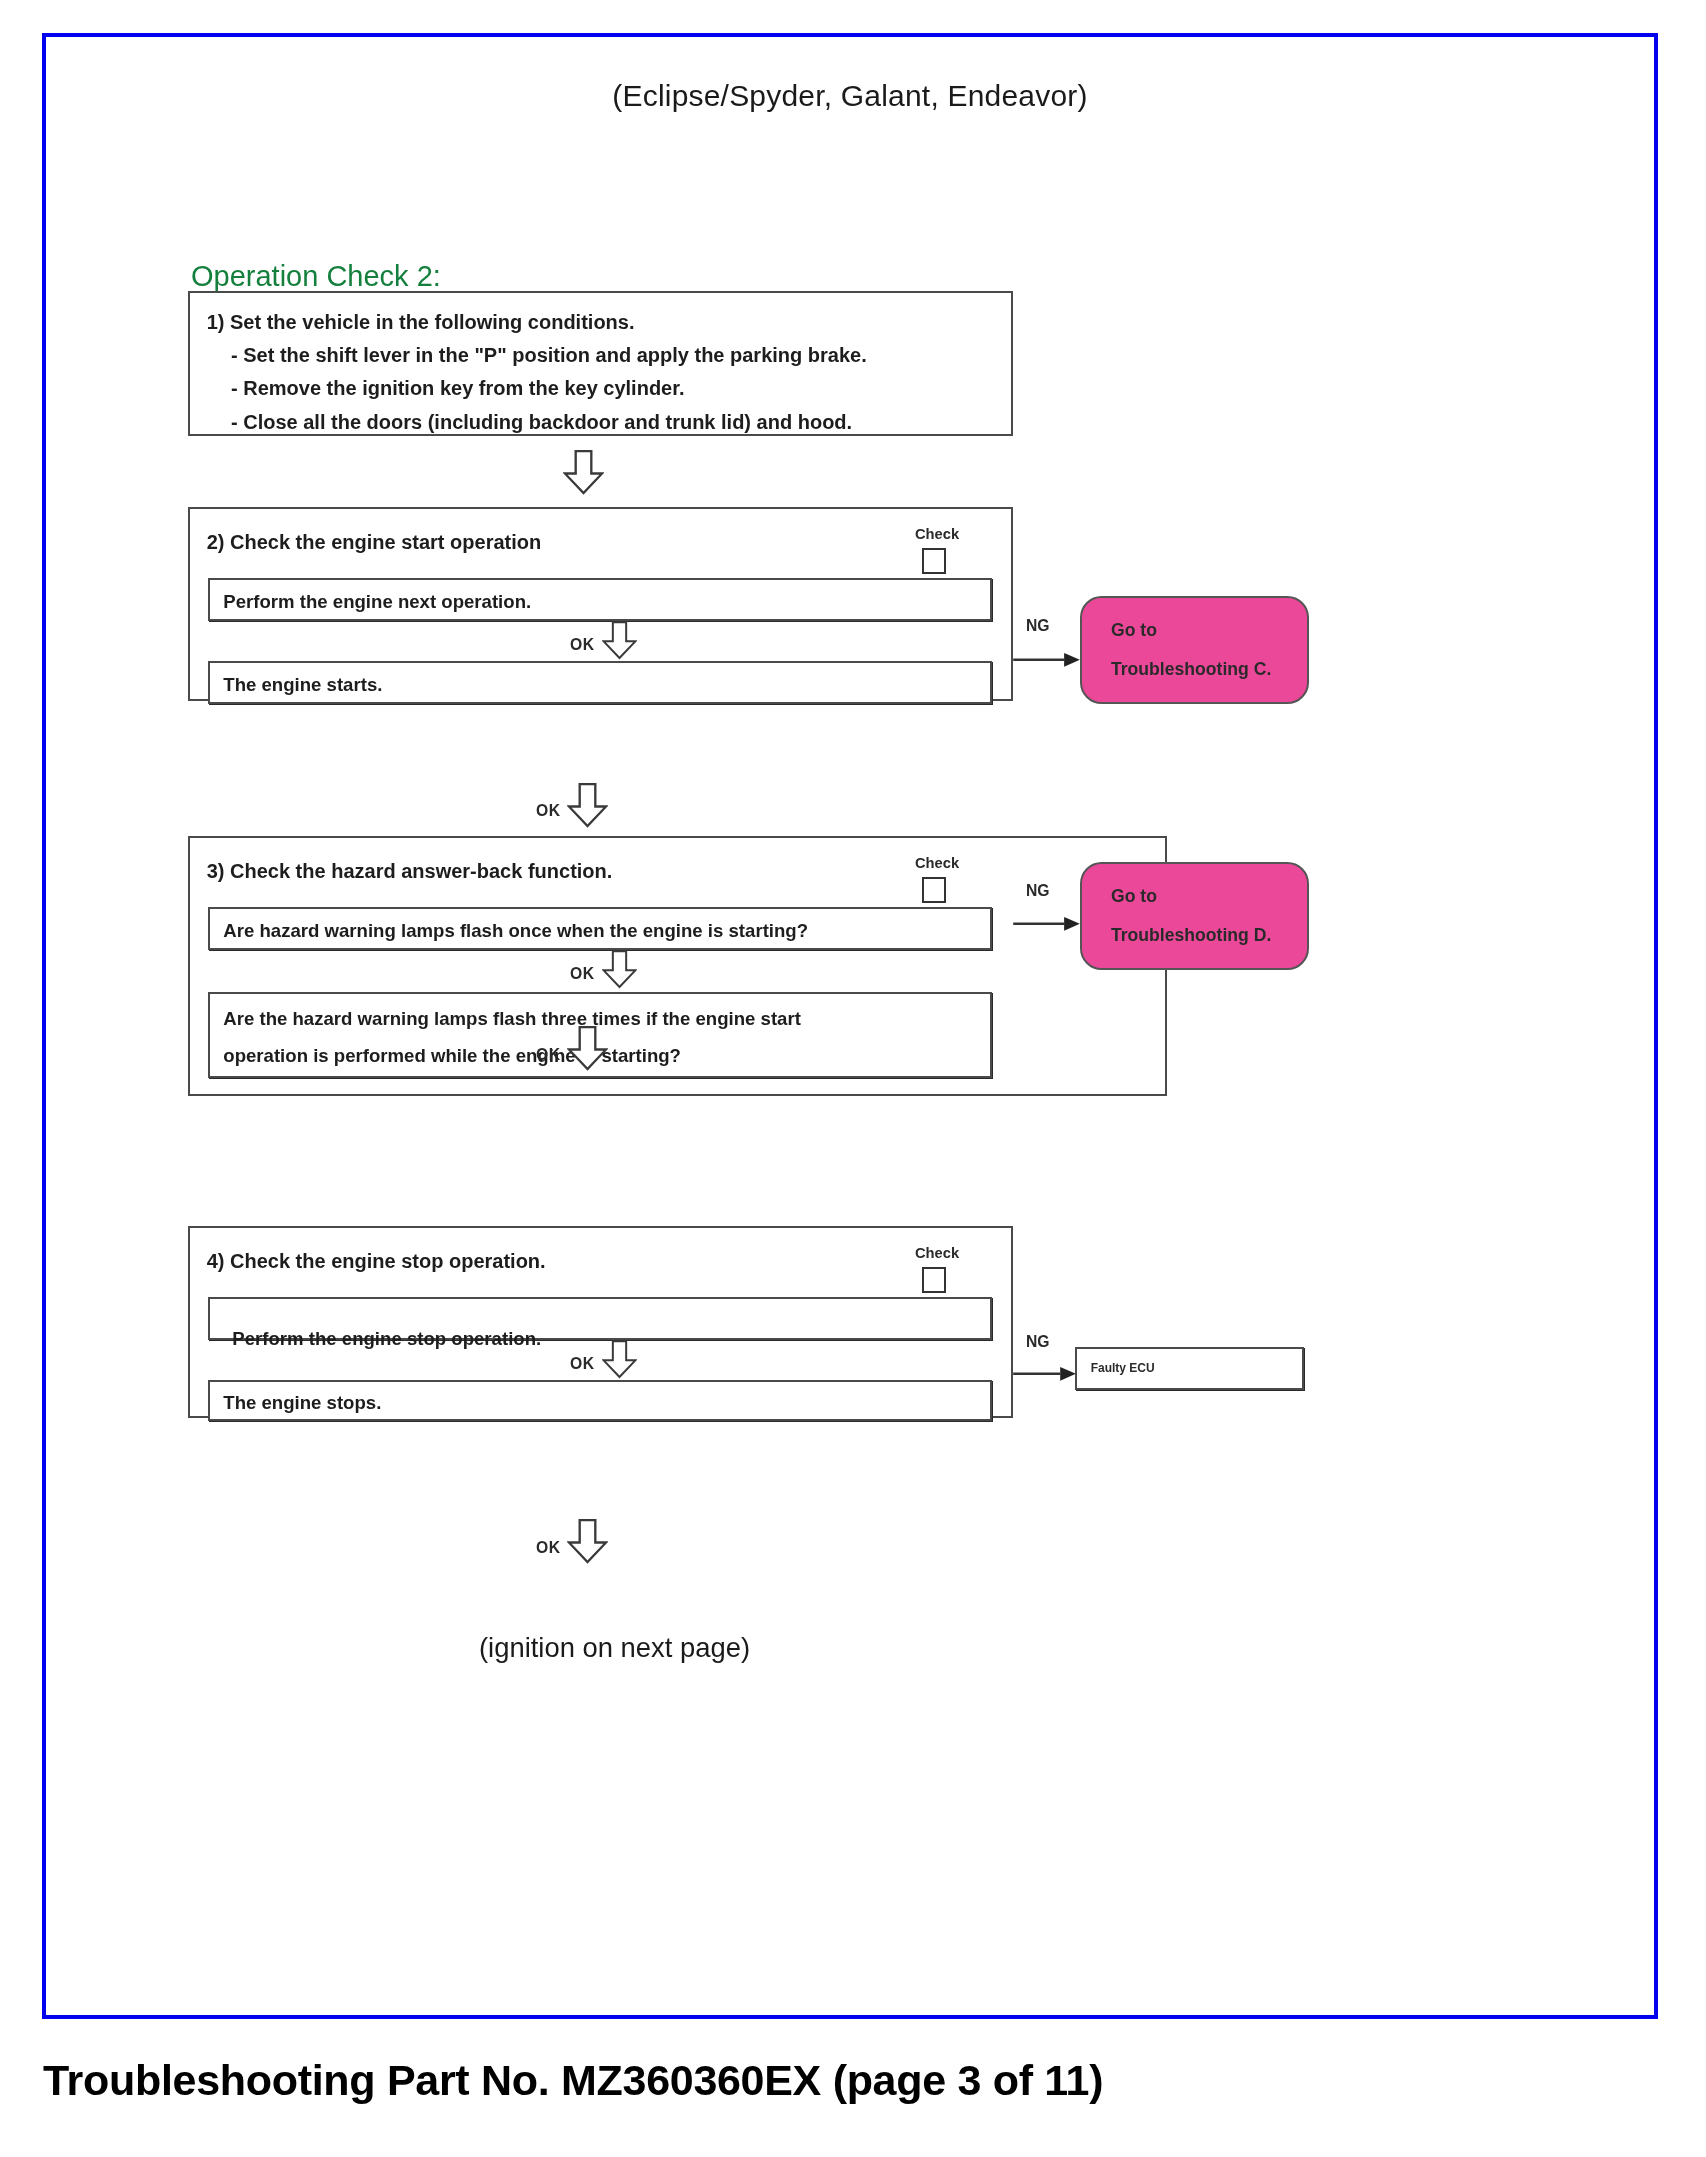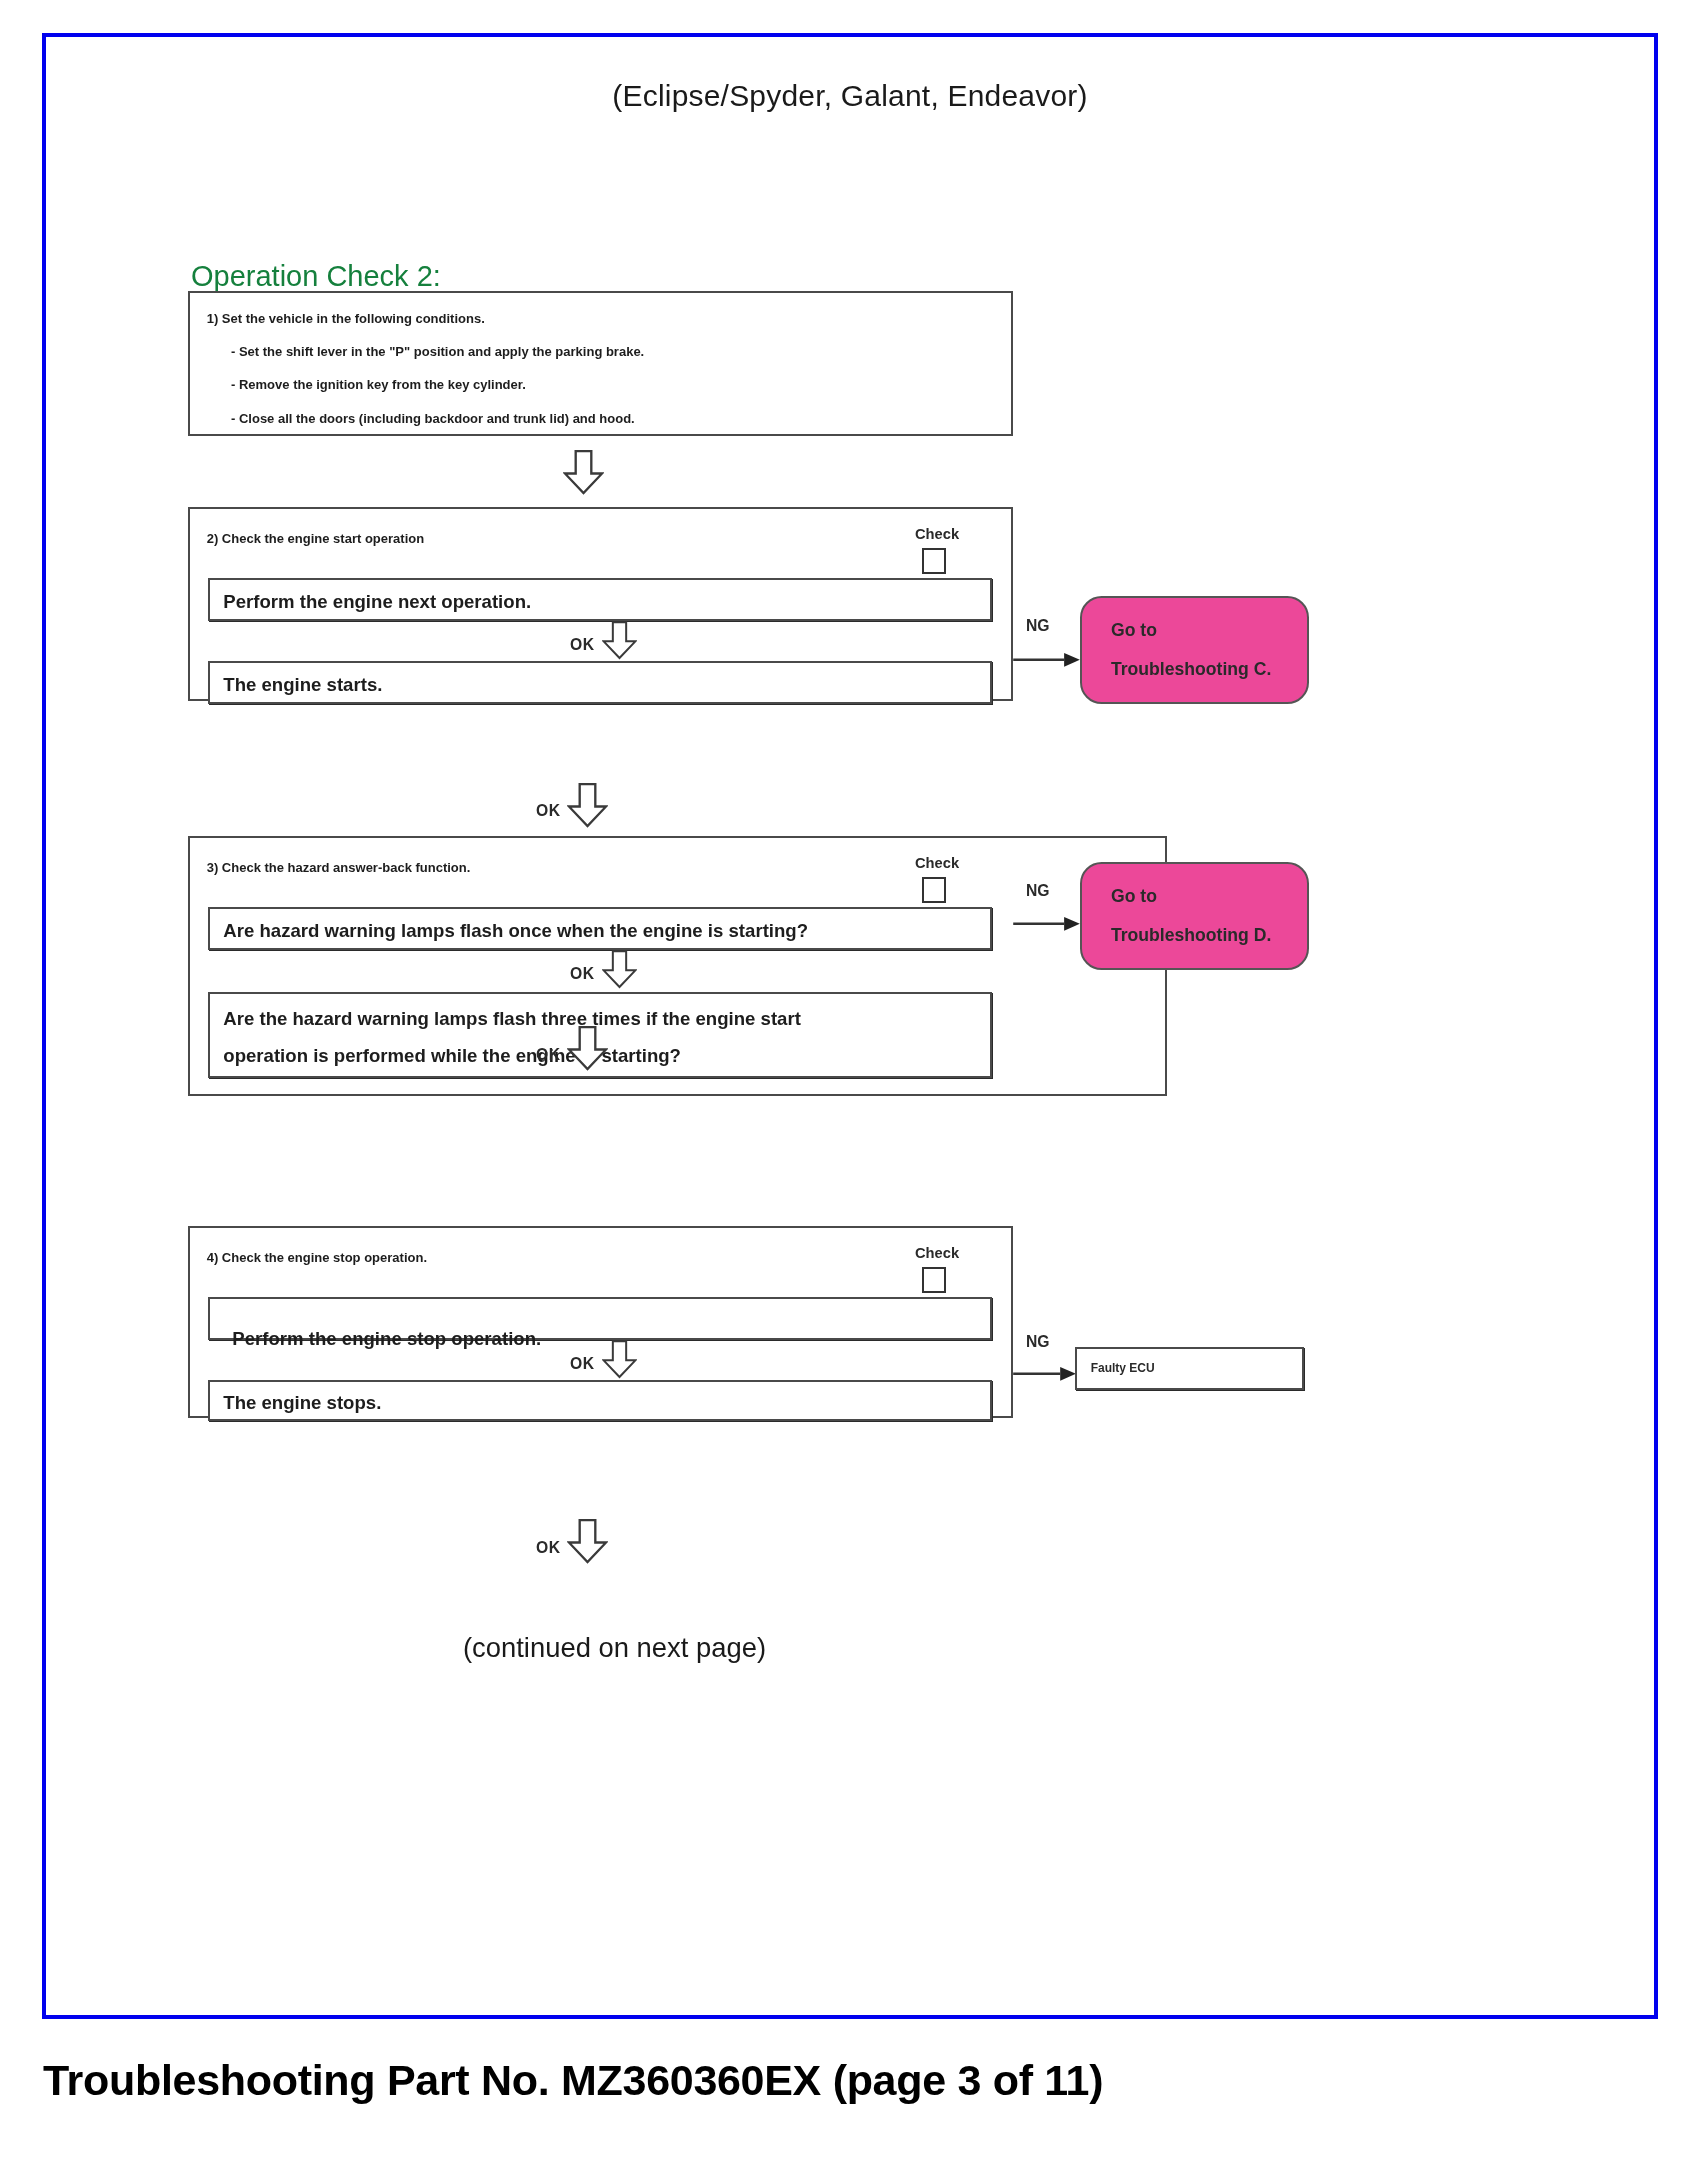--- a/index.html
+++ b/index.html
@@ -55,21 +55,21 @@
   }
   .inner-box {
     position: absolute;
     border: 2px solid #4a4a4a;
     box-sizing: border-box;
     background: #fff;
     box-shadow: 1px 1px 0 #2a2a2a;
   }
   .cond-line {
     position: absolute;
-    font-size: 13px;
+    font-size: 20px;
     color: #1d1d1d;
     font-weight: bold;
     white-space: nowrap;
   }
   .inner-text {
     position: absolute;
     font-size: 18.6px;
     color: #1d1d1d;
     font-weight: bold;
     white-space: nowrap;
@@ -300,18 +300,18 @@
     <div class="round-line" style="left:13.7px; top:11.8px; font-size:12px;">Faulty ECU</div>
   </div>
 
   <div class="ok-label" style="left:490px; top:1502px;">OK</div>
   <div class="block-arrow" style="left:521px; top:1482px;">
     <svg width="41" height="45" viewBox="0 0 42 46">
       <polygon points="13,1 29,1 29,24 40,24 21,44 2,24 13,24" fill="#ffffff" stroke="#3a3a3a" stroke-width="2.4"></polygon>
     </svg>
   </div>
 
-  <div id="continued-note">(continued on next page)</div>
+  <div id="continued-note">(ignition on next page)</div>
 
 </div>
 
 <div id="footer-text">Troubleshooting Part No. MZ360360EX (page 3 of 11)</div>
 
 
 </body></html>

